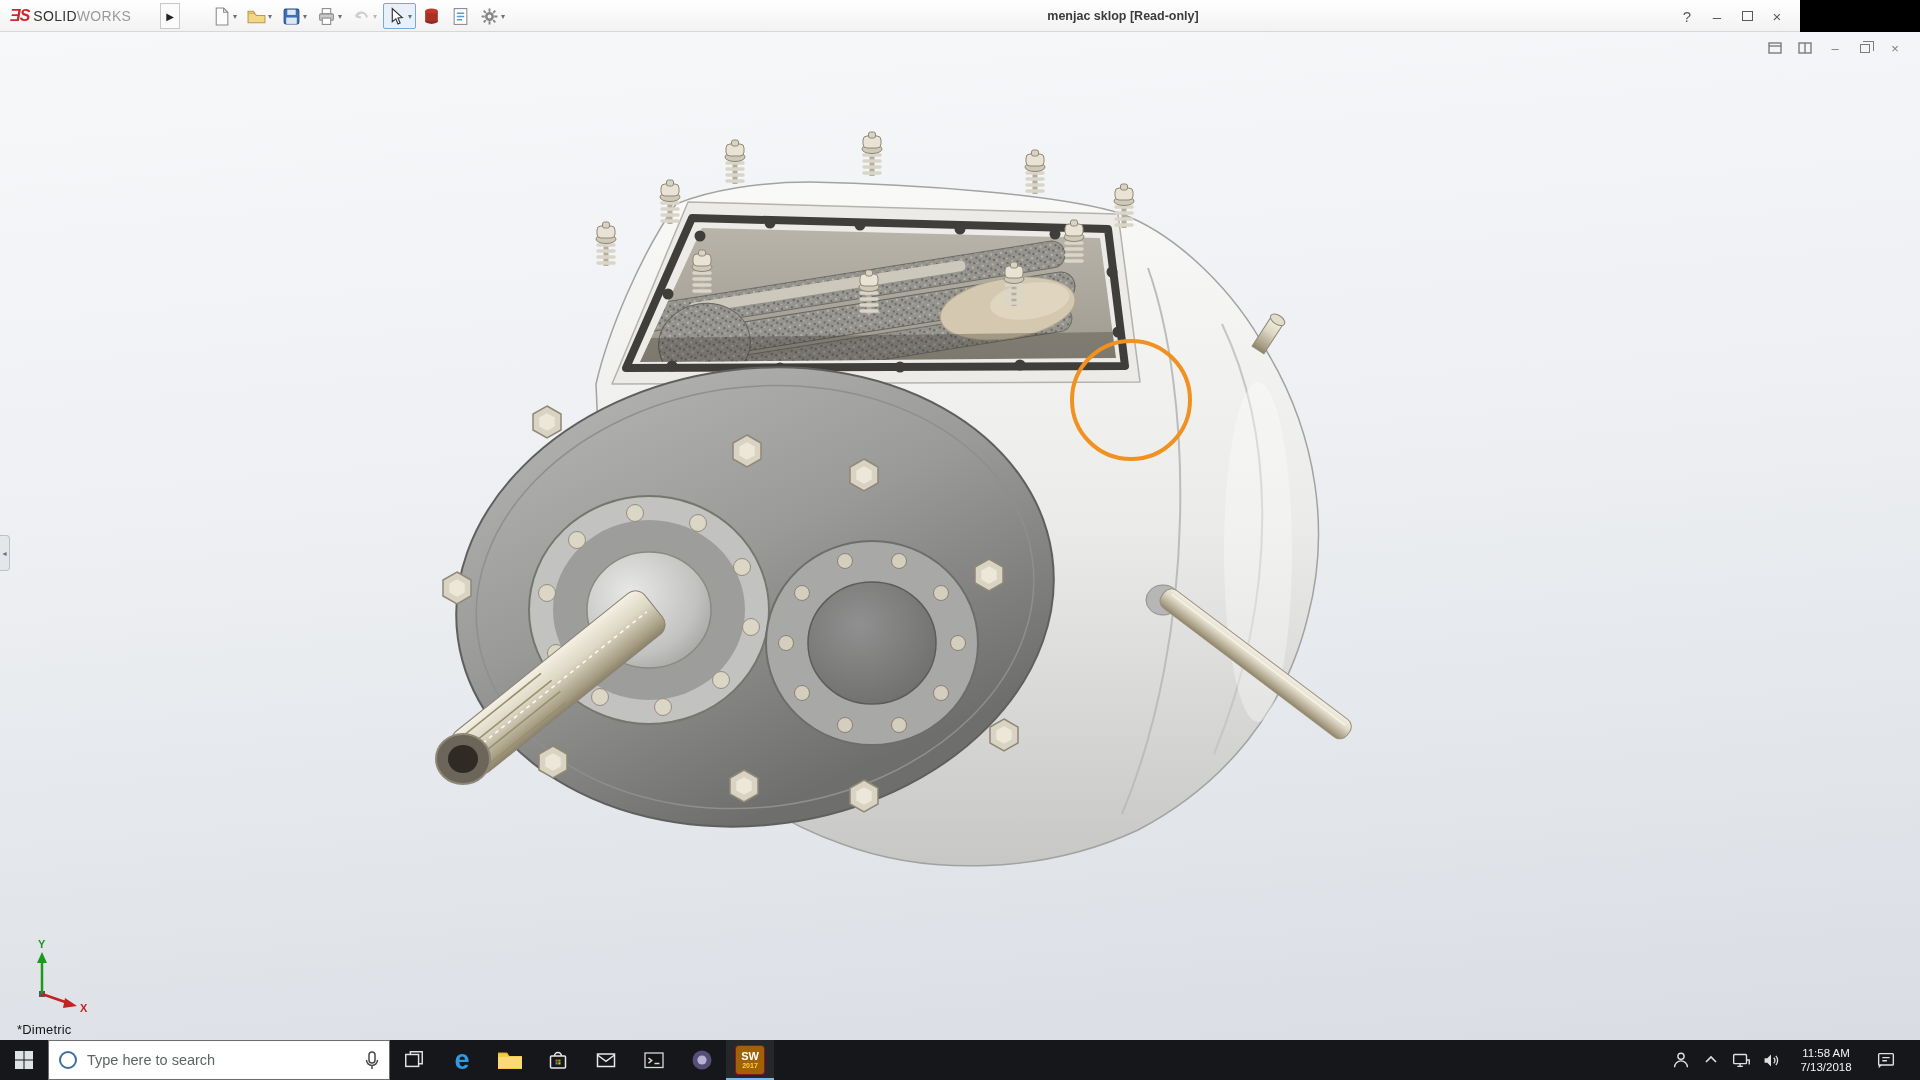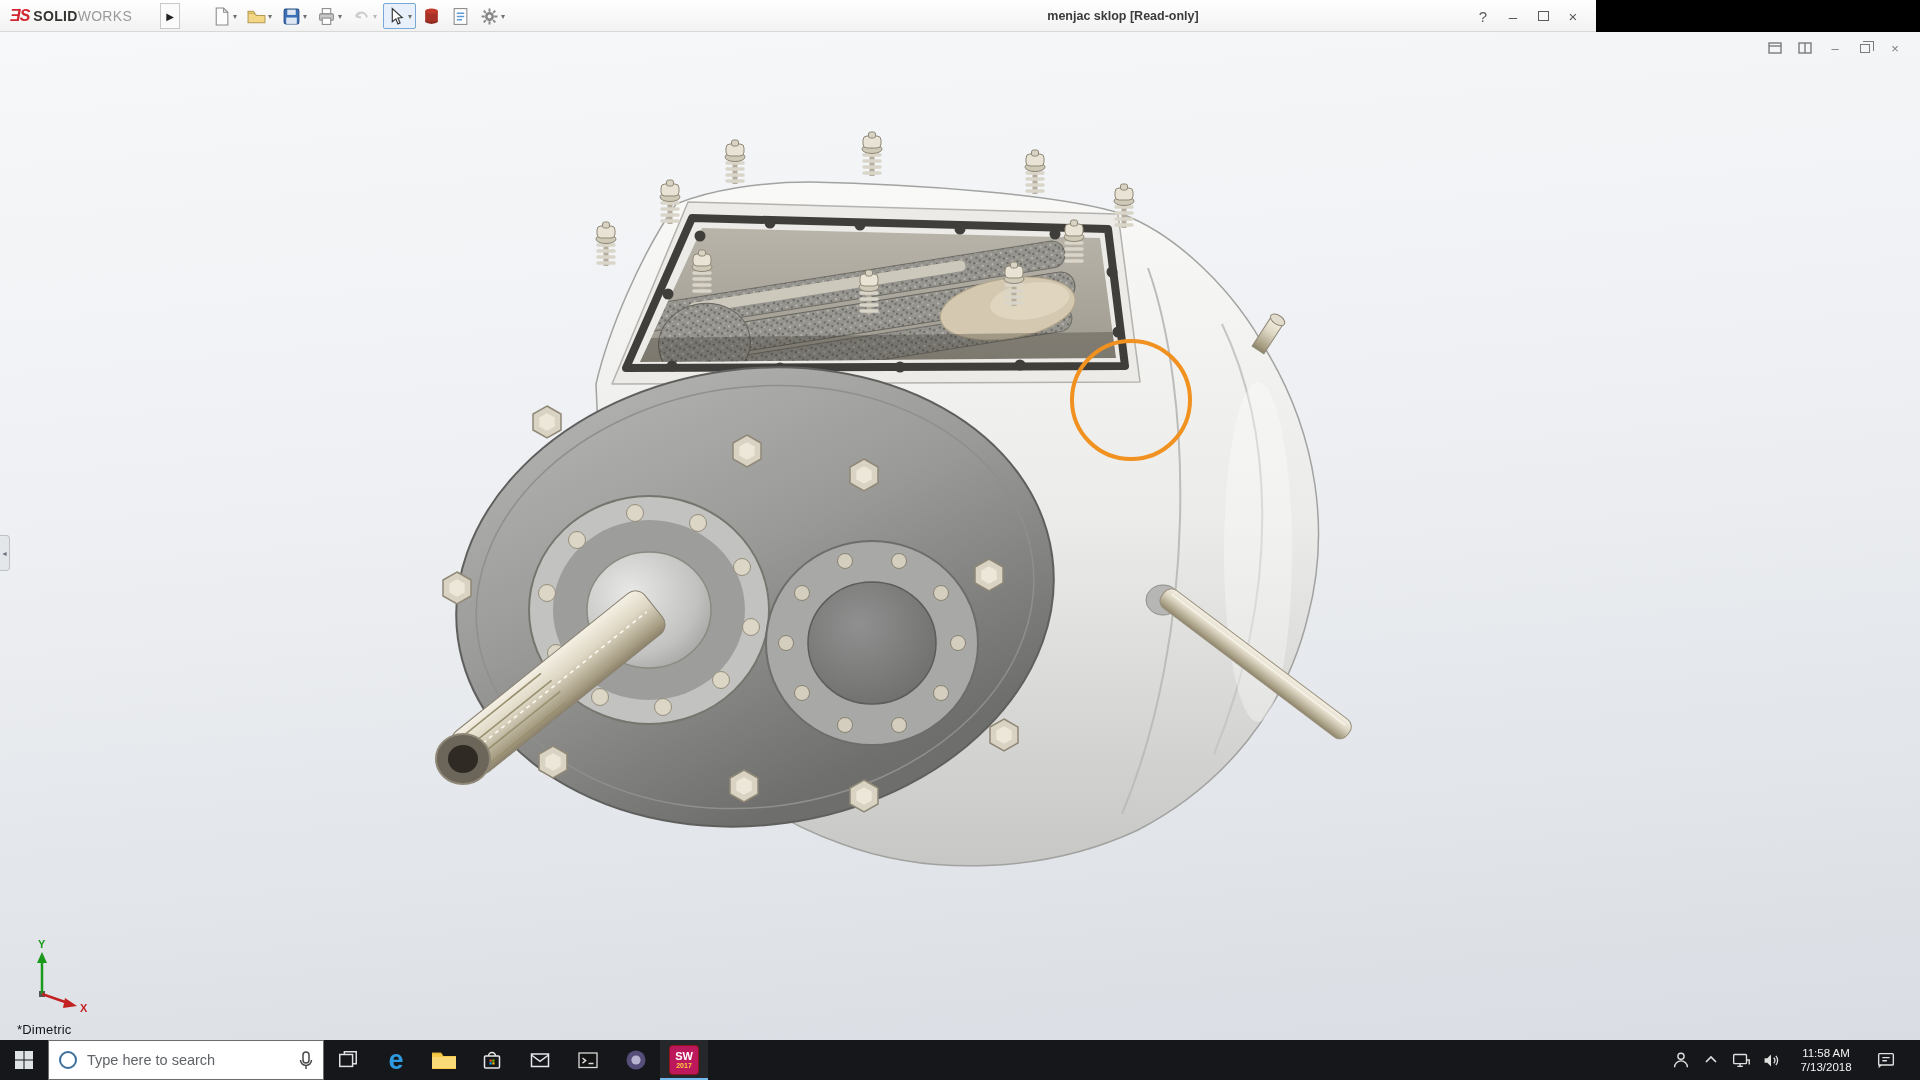--- a/index.html
+++ b/index.html
@@ -1,23 +1,23 @@
 <!DOCTYPE html>
 <html><head>
 <meta charset="utf-8">
 <style>
   *{margin:0;padding:0;box-sizing:border-box}
   html,body{width:1920px;height:1080px;overflow:hidden;font-family:"Liberation Sans",sans-serif;background:#000}
   button{background:none;border:none;font-family:inherit;cursor:default}
 
   
-  .titlebar{position:absolute;top:0;left:0;width:1596px;height:32px;background:linear-gradient(#ffffff,#f2f2f2);border-bottom:1px solid #d8d8d8;z-index:40}
+  .titlebar{position:absolute;top:0;left:0;width:1800px;height:32px;background:linear-gradient(#ffffff,#f2f2f2);border-bottom:1px solid #d8d8d8;z-index:40}
   .brand{position:absolute;left:10px;top:0;height:32px;display:flex;align-items:center;gap:4px}
   .ds-glyph{color:#d12630;font-weight:800;font-style:italic;font-size:16px;letter-spacing:-1px}
-  .brand-primary{font-weight:700;font-size:14px;color:#33332f;letter-spacing:.3px}
+  .brand-primary{font-weight:400;font-size:14px;color:#33332f;letter-spacing:.3px}
   .brand-secondary{font-weight:400;font-size:14px;color:#9a9a98;letter-spacing:.3px}
   .flyout{position:absolute;left:160px;top:3px;width:20px;height:26px;border:1px solid #c9c9c9;background:#fbfbfb;color:#222;font-size:10px;display:flex;align-items:center;justify-content:center}
   .tools{position:absolute;left:208px;top:0;height:32px;display:flex;align-items:center;gap:2px}
   .tbtn{display:flex;align-items:center;height:26px;padding:0 3px;border:1px solid transparent}
   .tbtn svg{width:19px;height:19px;display:block}
   .tbtn .caret{font-size:8px;color:#6f6f6f;margin-left:2px}
   .tbtn.active{border:1px solid #79a7d6;background:#e8f1fb;border-radius:2px}
   .tbtn.disabled{opacity:.45}
   .doc-title{position:absolute;left:1123px;top:9px;transform:translateX(-50%);font-size:12.5px;font-weight:700;color:#3b3b3b;white-space:nowrap}
   .winbtns{position:absolute;right:8px;top:0;height:32px;display:flex;align-items:center}
@@ -33,25 +33,25 @@
   .restore-box::before{content:"";position:absolute;left:2px;top:-4px;width:10px;height:9px;border:1.4px solid #7c7c7c;border-bottom:none;border-left:none}
   .panel-tab{position:absolute;left:0;top:503px;width:10px;height:36px;background:#e4e7ea;border:1px solid #bcc1c7;border-left:none;border-radius:0 4px 4px 0;display:flex;align-items:center;justify-content:center;color:#69707a;font-size:7px}
   .view-label{position:absolute;left:17px;top:990px;font-size:13px;color:#15151a;letter-spacing:.2px}
   .model-svg{position:absolute;left:0;top:0;width:1920px;height:1008px}
 
   
   .taskbar{position:absolute;bottom:0;left:0;width:1920px;height:40px;background:#15171b;display:flex;align-items:stretch;z-index:50}
   .tb-btn{width:48px;display:flex;align-items:center;justify-content:center;position:relative}
   .tb-btn svg{display:block}
   .tb-btn.running{background:rgba(255,255,255,.07);box-shadow:inset 0 -2px 0 #76b9ed}
-  .tb-search{width:276px;background:#ffffff;border:1px solid #6d6d6d;display:flex;align-items:center;padding:0 8px;gap:8px}
+  .tb-search{width:342px;background:#ffffff;border:1px solid #6d6d6d;display:flex;align-items:center;padding:0 8px;gap:8px}
   .tb-search input{flex:1;border:none;outline:none;font-size:14.5px;color:#333;background:transparent;font-family:"Liberation Sans",sans-serif}
   .tb-search input::placeholder{color:#5f6368}
   .edge-e{color:#2e9ae0;font-weight:700;font-size:27px;line-height:27px}
-  .sw-tile{width:28px;height:28px;background:#be185d;border-radius:3px;display:flex;flex-direction:column;align-items:center;justify-content:center;box-shadow:0 0 0 1px #8c161e}
+  .sw-tile{width:28px;height:28px;background:#a16207;border-radius:3px;display:flex;flex-direction:column;align-items:center;justify-content:center;box-shadow:0 0 0 1px #8c161e}
   .sw-s{color:#fff;font-weight:800;font-size:11px;line-height:11px}
   .sw-year{color:#ffd23e;font-size:7px;font-weight:700;line-height:8px}
   .tb-tray{margin-left:auto;display:flex;align-items:center;padding-right:14px}
   .tray-ico{width:30px;height:40px;display:flex;align-items:center;justify-content:center}
   .tb-clock{width:80px;text-align:center;color:#f2f2f2;font-size:11.5px;line-height:14px}
 </style>
 </head>
 <body>
 
 <div class="titlebar">

